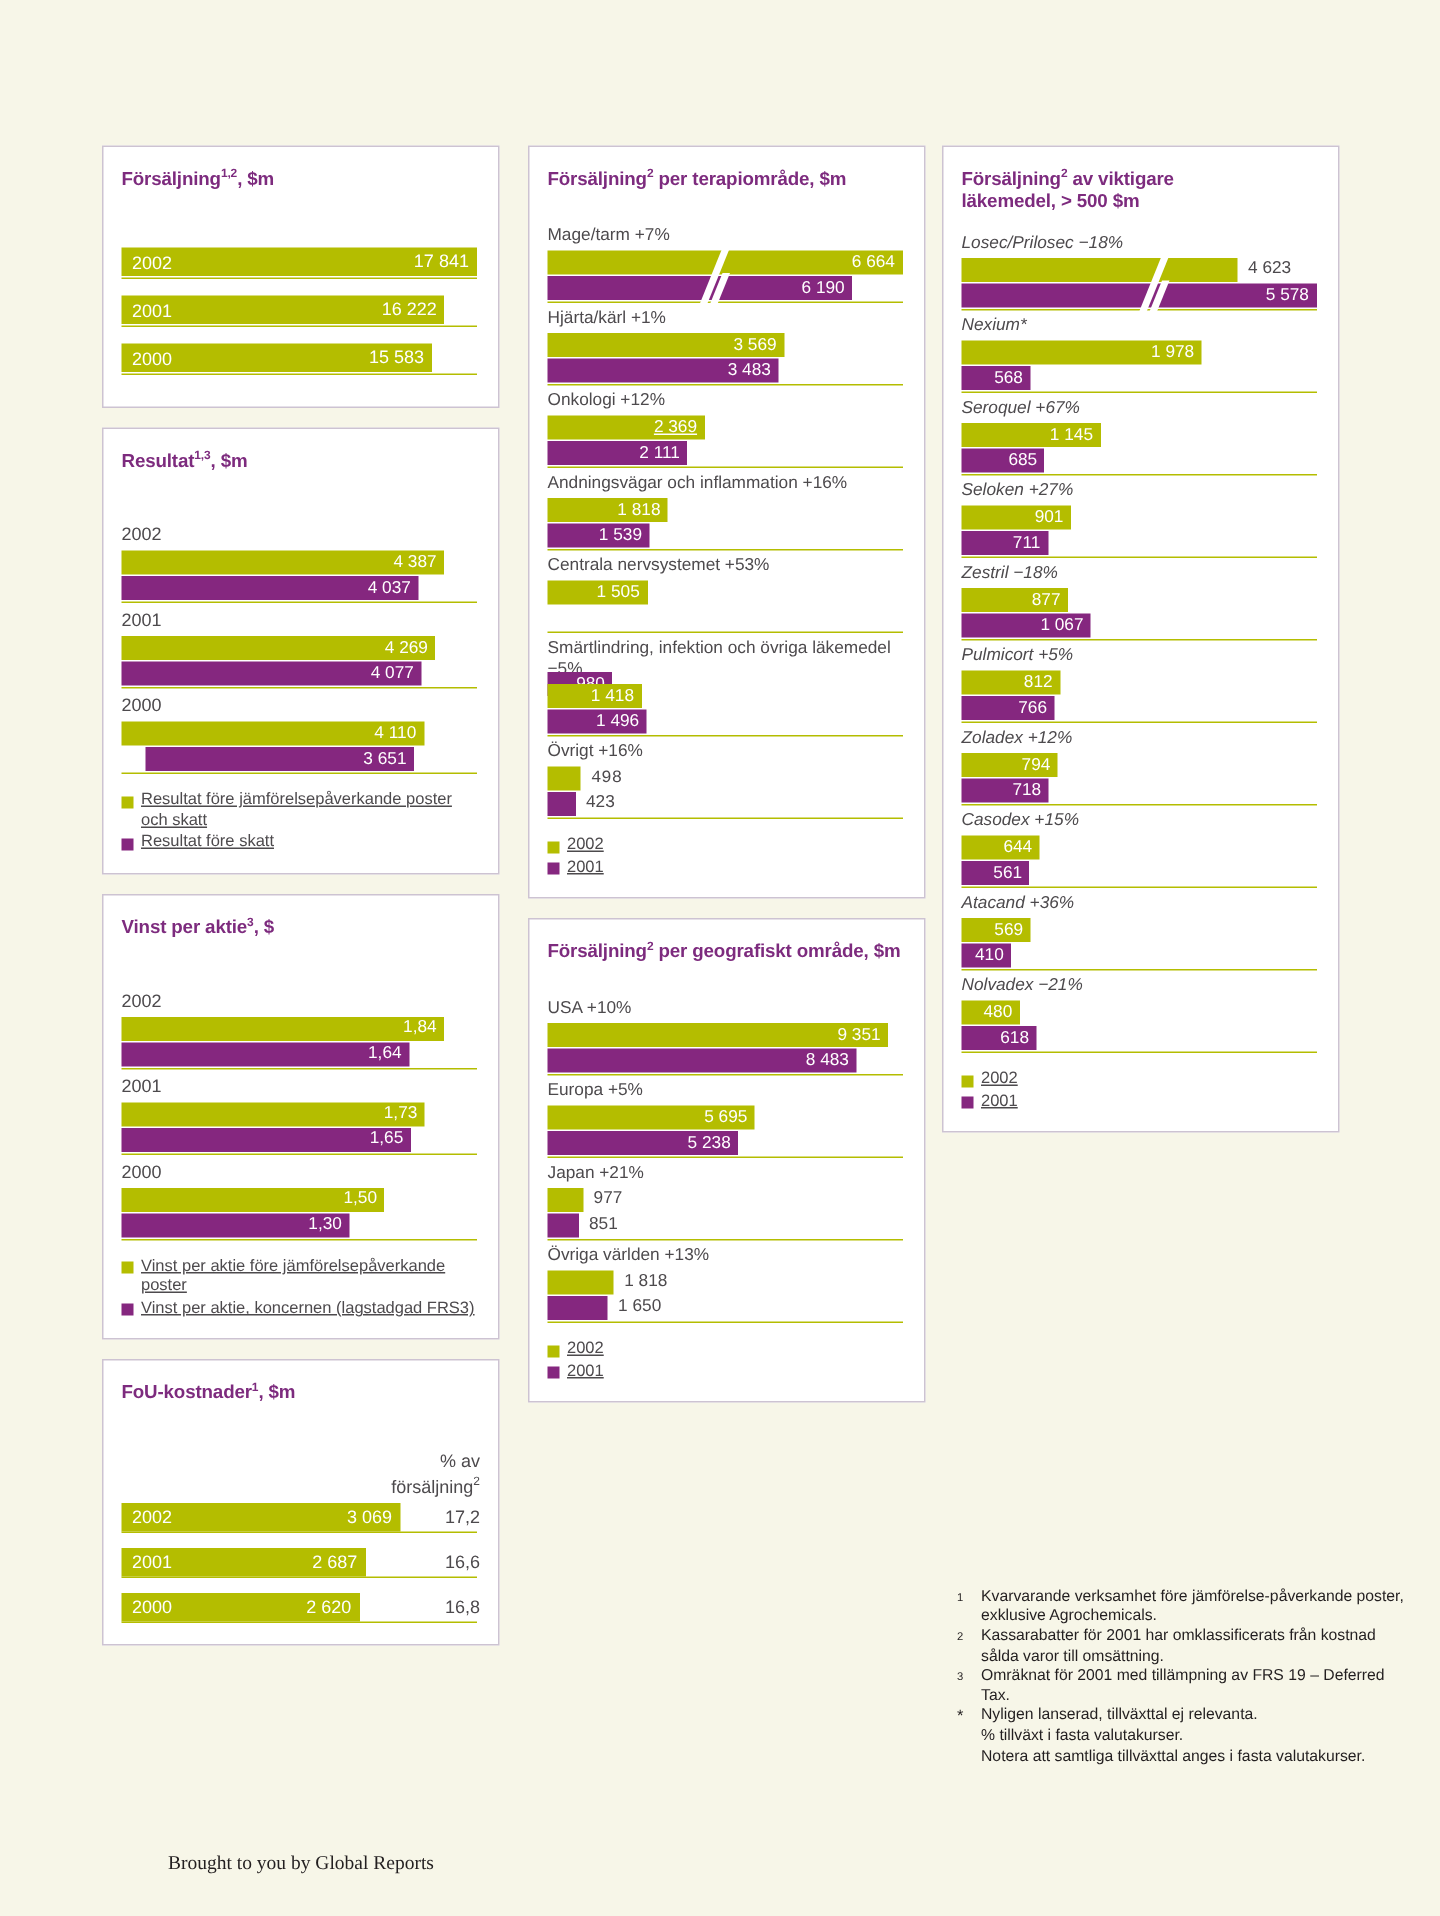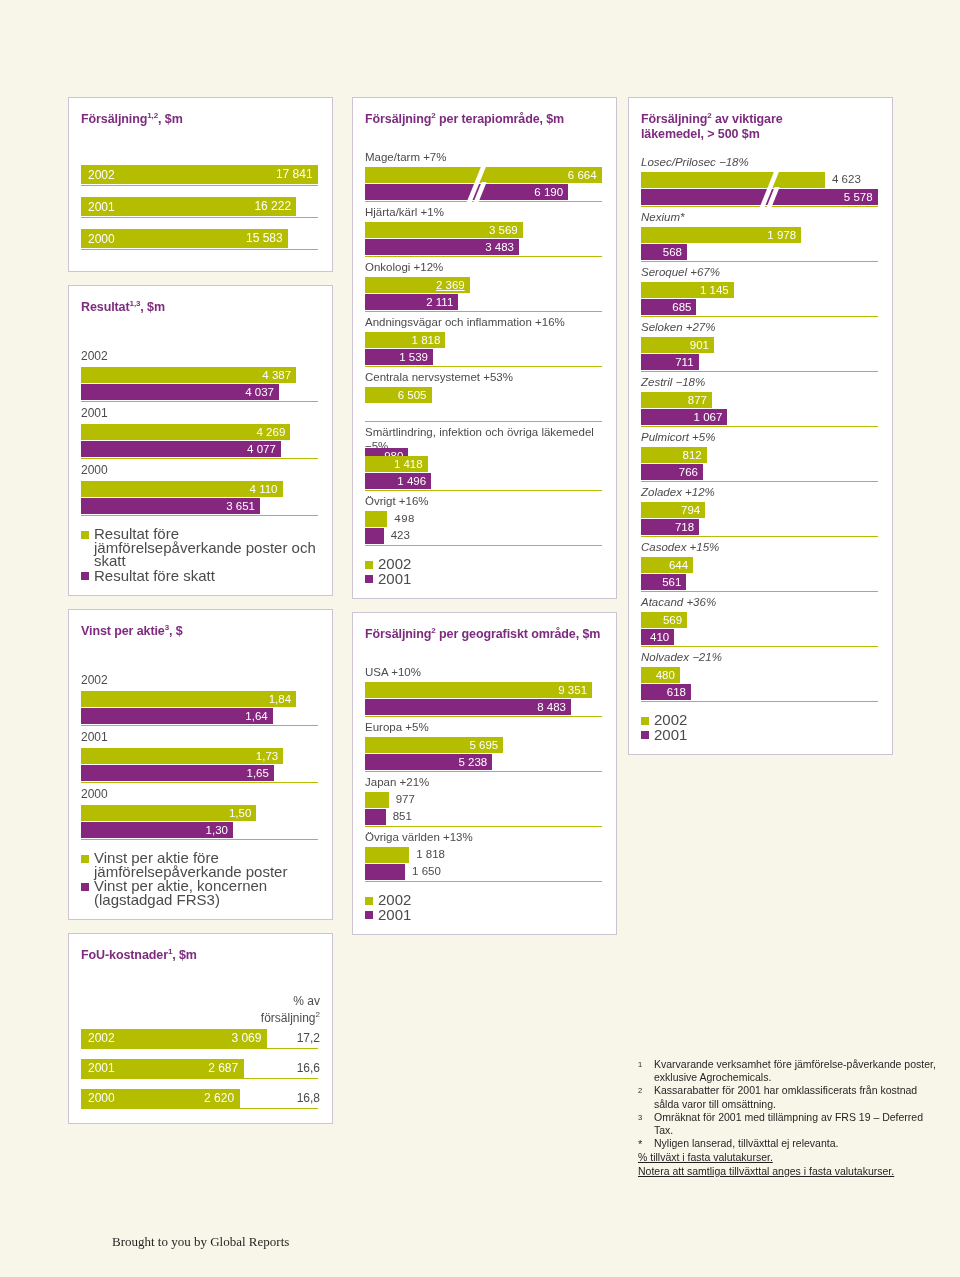--- a/index.html
+++ b/index.html
@@ -91,21 +91,21 @@
   }
 
   
   .legend{margin-top:11px;}
   .legend-item{display:flex;align-items:flex-start;margin-bottom:1px;}
   .swatch{
     width:8px;height:8px;margin-top:3.5px;margin-right:5px;flex:0 0 8px;
   }
   .swatch.green{background:#b4bd00;}
   .swatch.purple{background:#85277f;}
-  .legend-text{color:#4d4a4d;font-size:15px;line-height:13.5px;}
+  .legend-text{color:#4d4a4d;font-size:11px;line-height:13.5px;text-decoration:underline;}
 
   
   .pct-head{
     text-align:right;color:#4d4a4d;font-size:12px;line-height:14px;
     margin-bottom:4px;
   }
   .pct-head sup{font-size:8px;vertical-align:super;}
   .fou-row{position:relative;height:19px;margin-bottom:11px;}
   .fou-bar{
     position:absolute;left:0;top:0;height:19px;background:#b4bd00;
@@ -121,21 +121,21 @@
 
   
   .footnotes{
     position:absolute;left:638px;top:1058px;width:300px;
     color:#231f20;font-size:10.5px;line-height:13.2px;
   }
   .fn{display:flex;margin-bottom:0px;}
   .fn-mark{flex:0 0 16px;font-size:7.5px;padding-top:0px;text-align:left;}
   .fn-mark.star{font-size:11px;padding-top:1px;}
   .fn-body{flex:1;}
-  .fn-plain{text-decoration:underline;}
+  .fn-plain{margin-left:16px;}
 
   .footer{
     position:absolute;left:112px;top:1234px;
     color:#231f20;font-size:13px;
     font-family:"Liberation Serif", serif;
   }
 </style>
 </head>
 <body>
 
@@ -203,21 +203,21 @@
             </div>
           </div>
           <div class="rule" style="width: 99%;"></div>
           <div class="year-label">2000</div>
           <div class="barwrap">
             <div class="bar green" style="width: 84.3173%;">
               <span class="val">4 110</span>
             </div>
           </div>
           <div class="barwrap">
-            <div class="bar purple" style="width: 74.9008%;">
+            <div class="bar purple" style="width: 74.9008%; margin-left: 16px;">
               <span class="val">3 651</span>
             </div>
           </div>
           <div class="rule" style="width: 99%;"></div>
         </div>
       <div class="legend" id="result-legend">
           <div class="legend-item">
             <span class="swatch green"></span>
             <span class="legend-text">Resultat före jämförelsepåverkande poster och skatt</span>
           </div>
@@ -376,21 +376,21 @@
           </div>
           <div class="barwrap">
             <div class="bar purple" style="width: 28.4601%;">
               <span class="val">1 539</span>
             </div>
           </div>
           <div class="rule" style="width: 99%;"></div>
           <div class="group-label">Centrala nervsystemet +53%</div>
           <div class="barwrap">
             <div class="bar green" style="width: 27.8313%;">
-              <span class="val">6 505</span>
+              <span class="val">1 505</span>
             </div>
           </div>
           <div class="barwrap">
             <div class="bar purple" style="width: 18.1227%; margin-top: 44px;">
               <span class="val">980</span>
             </div>
           </div>
           <div class="rule" style="width: 99%;"></div>
           <div class="group-label">Smärtlindring, infektion och övriga läkemedel −5%</div>
           <div class="barwrap">

